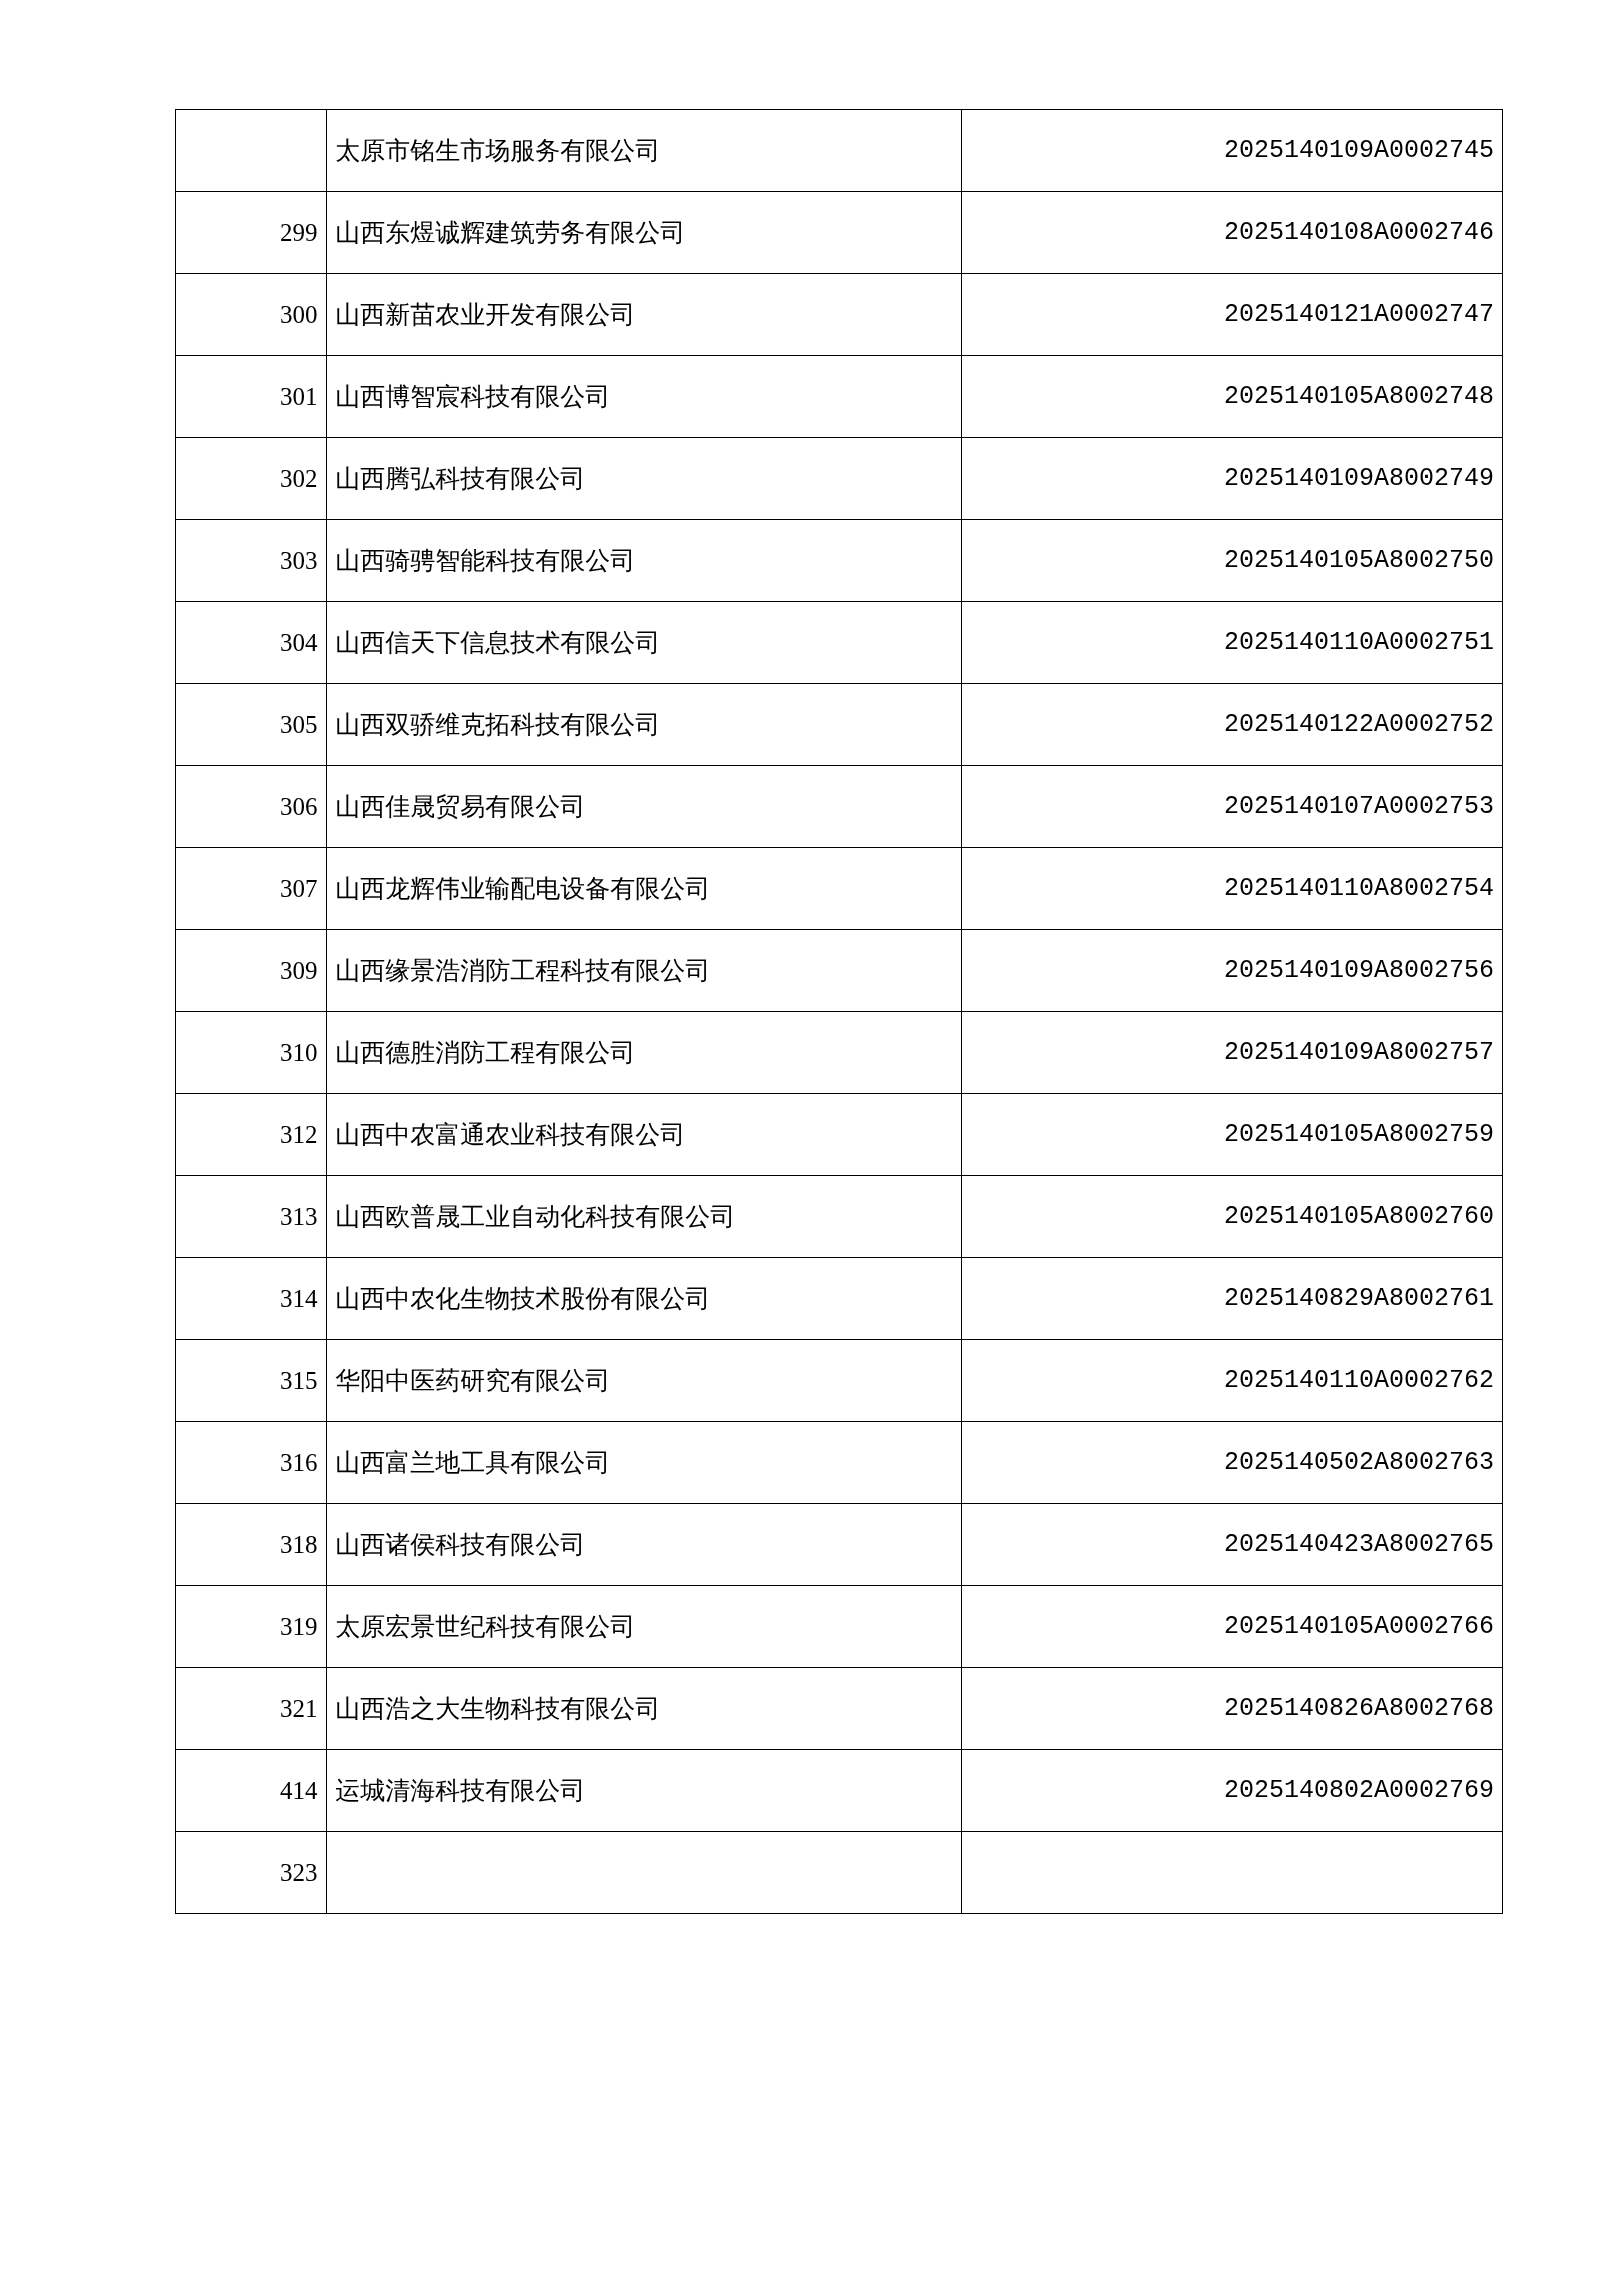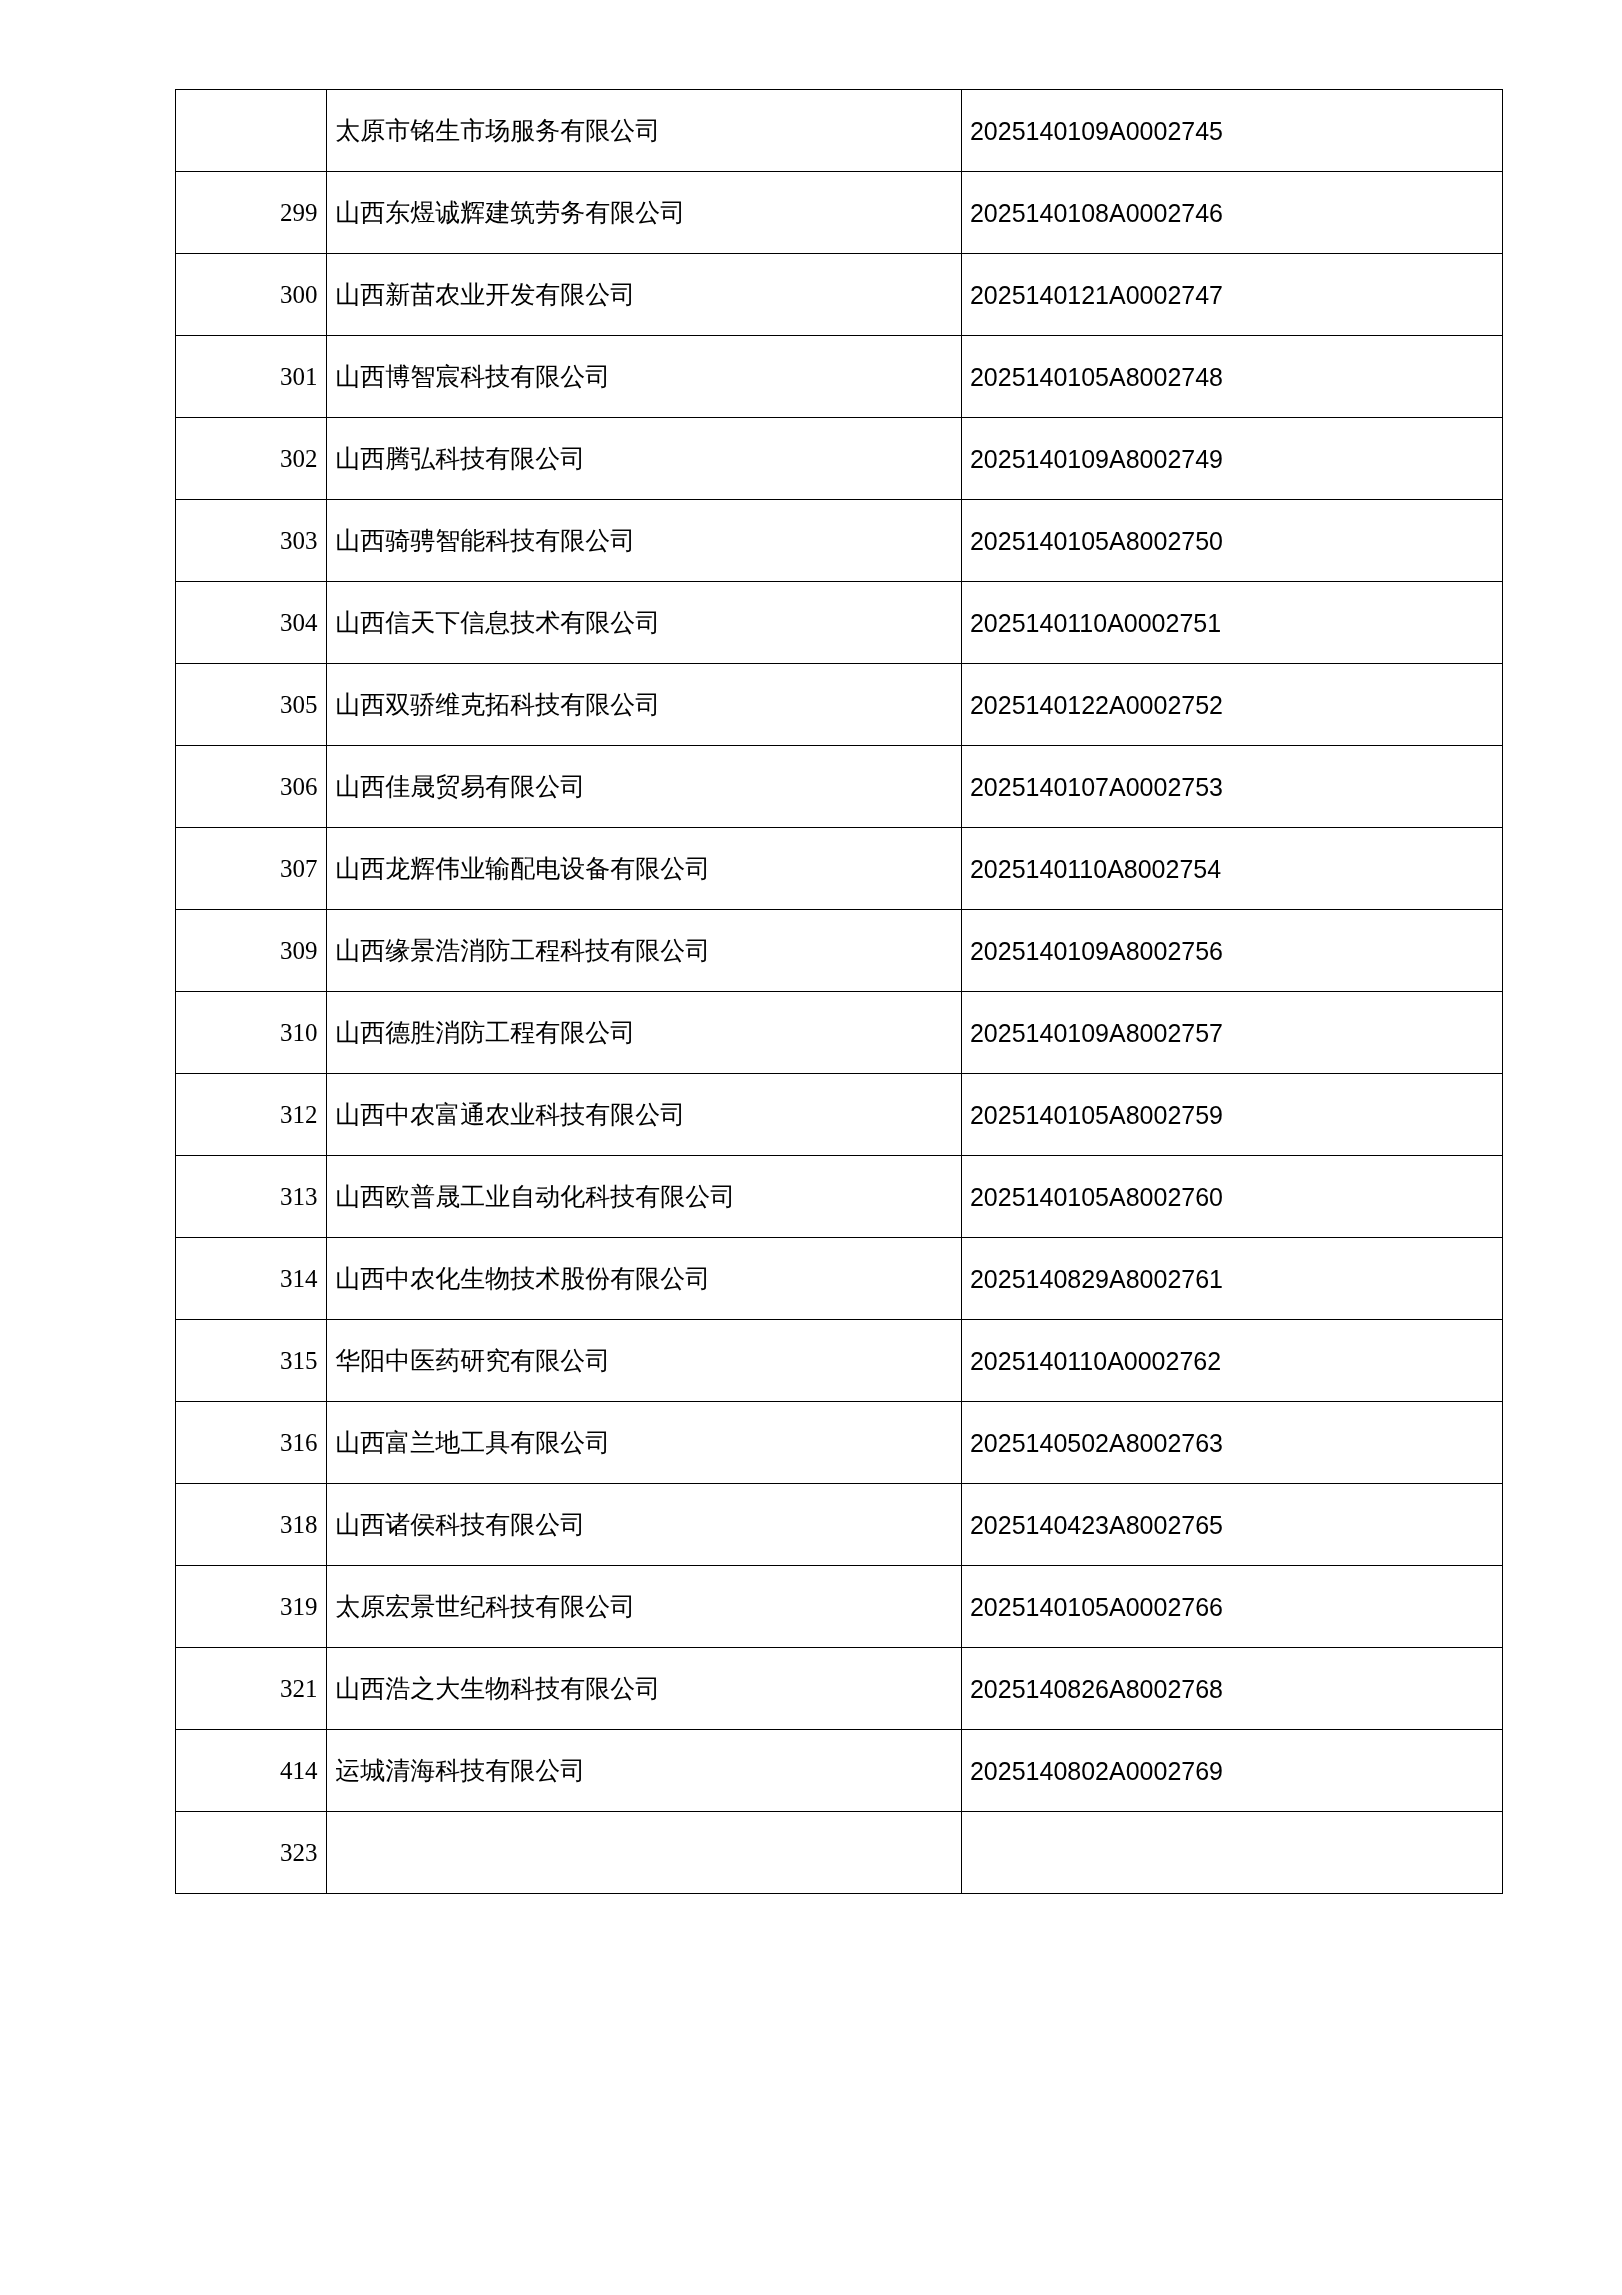--- a/index.html
+++ b/index.html
@@ -16,20 +16,21 @@
   .page {
     position: relative;
     width: 1622px;
     height: 2295px;
     box-sizing: border-box;
     padding: 89px 0 0 0;
   }
   .table-wrap {
     margin-left: 175px;
     width: 1276px;
+    margin-top: 20px;
   }
   table.reg-table {
     border-collapse: collapse;
     table-layout: fixed;
     width: 1276px;
   }
   table.reg-table td {
     border: 1.7px solid #000000;
     height: 81px;
     padding: 0 8.4px;
@@ -43,22 +44,22 @@
     width: 133px;
     text-align: right;
   }
   td.col-name {
     width: 617px;
     text-align: left;
     padding-left: 34px;
   }
   td.col-code {
     width: 524px;
-    text-align: left;
-    font-family: Liberation Sans, sans-serif;
+    text-align: right;
+    font-family: Liberation Mono, monospace;
   }
 </style>
 </head>
 <body>
 
 <div class="page">
   <div class="table-wrap">
     <table class="reg-table">
       <tbody>
           <tr>

